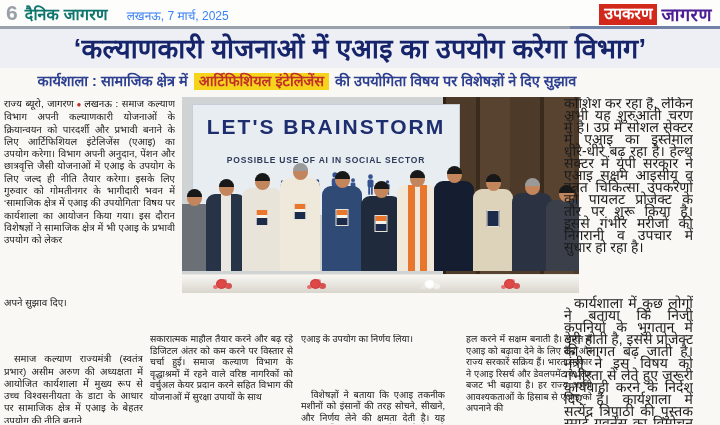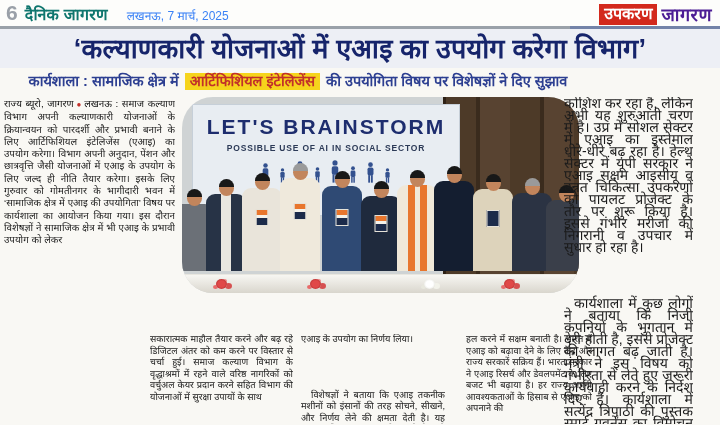--- a/index.html
+++ b/index.html
@@ -15,44 +15,44 @@
   .edition { font-size:12px; font-weight:normal; color:#3b82f6;margin-left:12px; }
   .mh-logo { position:absolute; right:8px; top:2px; display:flex; align-items:center; gap:4px; }
   .logo-city { background:#d3291d; color:#ffffff; font-size:16px; font-weight:bold; padding:1px 5px 2px; line-height:18px; }
   .logo-name { color:#4c1d95; font-size:18px; font-weight:bold; letter-spacing:.5px; }
   .rule { position:absolute; top:26px; left:0; width:720px; height:3px; background:#9aa1a9; }
   .rule::after { content:""; position:absolute; right:0; width:150px; height:3px; background:#7383a8; }
 
   
   .headline-band { position:absolute; top:29px; left:0; width:720px; height:39px; background:#edeff5; display:flex; align-items:flex-start; justify-content:center; }
   .headline { font-size:27px; font-weight:800; color:#16246b; letter-spacing:.2px; white-space:nowrap; }
-  .subhead { position:absolute; top:70px; left:0; width:596px; text-align:center; font-size:14.5px; font-weight:bold; color:#2d3f91; }
+  .subhead { position:absolute; top:70px; left:9px; width:596px; text-align:center; font-size:14.5px; font-weight:bold; color:#2d3f91; }
   .subhead .hl { background:#f6d41c; color:#c2302a; padding:0 5px 1px; margin:0 2px; }
 
   
   .col { position:absolute; font-size:9.8px; line-height:12.3px; color:#1b1b1b; text-align:justify; overflow:hidden; }
   .col p + p { text-indent:10px;margin-top:44px; }
   .col1a { left:4px;  top:98px;  width:171px; height:197px; }
   .col1b { left:4px;  top:297px; width:139px; height:126px; }
   .colB  { font-size:9.3px; line-height:11.5px; top:334px; height:90px; }
   .col2  { left:150px; width:143px; }
   .col3  { left:301px; width:144px; }
   .col4  { left:466px; width:126px; }
   .col5  { left:564px; top:97px; width:129px; height:327px; font-size:14px; line-height:12px; }
   .byline { font-weight:normal; color:#111; }
   .bullet { color:#c2302a; font-size:8px; padding:0 2px; }
 
   
-  .photo { position:absolute; left:182px; top:97px; width:397px; height:196px; background:#cfd3d4; overflow:hidden;border-radius:31px; }
+  .photo { position:absolute; left:182px; top:97px; width:397px; height:196px; background:#cfd3d4; overflow:hidden; }
   .ph-doors { position:absolute; right:0; top:0; width:136px; height:178px;
     background:repeating-linear-gradient(90deg,#4d3a28 0 30px,#3a2b1d 30px 34px,#584331 34px 64px);
     border-left:3px solid #2e2115; }
   .ph-banner { position:absolute; left:10px; top:7px; width:268px; height:112px; background:#e8edf2; border:1px solid #c6cfd8; text-align:center; }
   .ph-title { margin-top:10px; font-size:21px; font-weight:800; color:#1d2d6e; letter-spacing:2px; }
-  .ph-sub { margin-top:4px; font-size:8.5px; font-weight:bold; color:#2c3a57; letter-spacing:.8px; }
+  .ph-sub { margin-top:16px; font-size:8.5px; font-weight:bold; color:#2c3a57; letter-spacing:.8px; }
   .picto-row { margin-top:7px; display:flex; justify-content:center; align-items:flex-end; gap:9px; }
   .picto-row svg { fill:#33518f; }
 
   .person { position:absolute; bottom:18px; width:40px; }
   .person .head { width:15px; height:15px; border-radius:50%; background:var(--skin,#c2855c); margin:0 auto; position:relative; }
   .person .head::before { content:""; position:absolute; top:-2px; left:0; width:15px; height:8px; border-radius:8px 8px 0 0; background:var(--hair,#181818); }
   .person .torso { width:100%; background:var(--suit,#26314a); border-radius:9px 9px 0 0; margin-top:-2px; }
   .booklet { position:absolute; width:13px; height:17px; left:50%; transform:translateX(-50%);
     background:linear-gradient(180deg,#e8762d 0 34%,#f5f2ea 34% 52%,#1c2b4a 52% 100%); border:1px solid #e6e2d8; }
   .ph-table { position:absolute; bottom:0; left:0; width:100%; height:19px; background:linear-gradient(#f7f6f2,#d9d6cd); border-top:1px solid #e9e7e0; }
@@ -89,20 +89,24 @@
   <div class="subhead">
     <span>कार्यशाला : सामाजिक क्षेत्र में</span>
     <span class="hl">आर्टिफिशियल इंटेलिजेंस</span>
     <span>की उपयोगिता विषय पर विशेषज्ञों ने दिए सुझाव</span>
   </div>
 
   <section class="col col1a">
     <p><span class="byline">राज्य ब्यूरो, जागरण</span><span class="bullet">●</span><span class="byline">लखनऊ :</span> <span>समाज कल्याण विभाग अपनी कल्याणकारी योजनाओं के क्रियान्वयन को पारदर्शी और प्रभावी बनाने के लिए आर्टिफिशियल इंटेलिजेंस (एआइ) का उपयोग करेगा। विभाग अपनी अनुदान, पेंशन और छात्रवृत्ति जैसी योजनाओं में एआइ के उपयोग के लिए जल्द ही नीति तैयार करेगा। इसके लिए गुरुवार को गोमतीनगर के भागीदारी भवन में ‘सामाजिक क्षेत्र में एआइ की उपयोगिता’ विषय पर कार्यशाला का आयोजन किया गया। इस दौरान विशेषज्ञों ने सामाजिक क्षेत्र में भी एआइ के प्रभावी उपयोग को लेकर</span></p>
   </section>
 
+  <section class="col col1b">
+    <p>अपने सुझाव दिए।</p>
+    <p>समाज कल्याण राज्यमंत्री (स्वतंत्र प्रभार) असीम अरुण की अध्यक्षता में आयोजित कार्यशाला में मुख्य रूप से उच्च विश्वसनीयता के डाटा के आधार पर सामाजिक क्षेत्र में एआइ के बेहतर उपयोग की नीति बनाने,</p>
+  </section>
 
   <figure class="photo">
     <div class="ph-doors"></div>
     <div class="ph-banner">
       <div class="ph-title">LET'S BRAINSTORM</div>
       <div class="ph-sub">POSSIBLE USE OF AI IN SOCIAL SECTOR</div>
       <div class="picto-row">
         <svg width="9" height="20" viewBox="0 0 10 24">
             <circle cx="5" cy="3" r="2.7"></circle>
             <rect x="1.6" y="6.4" width="6.8" height="9" rx="2"></rect>

